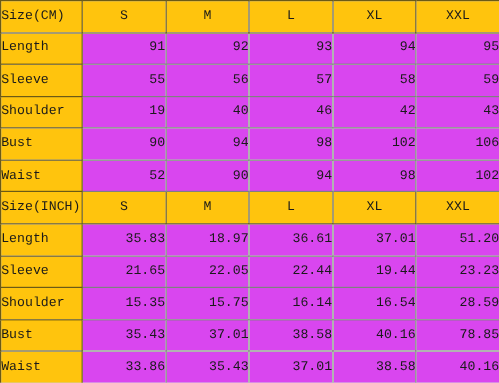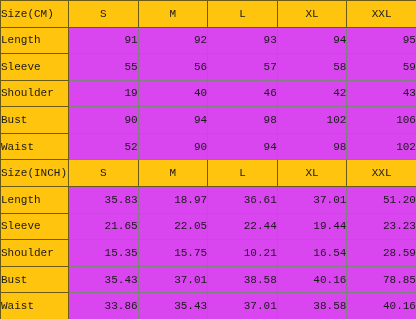--- a/index.html
+++ b/index.html
@@ -150,21 +150,21 @@
       <td class="dcell">22.05</td>
       <td class="dcell">22.44</td>
       <td class="dcell">19.44</td>
       <td class="dcell">23.23</td>
     </tr>
 
     <tr>
       <td class="hcell rowlabel">Shoulder</td>
       <td class="dcell">15.35</td>
       <td class="dcell">15.75</td>
-      <td class="dcell">10.21</td>
+      <td class="dcell">16.14</td>
       <td class="dcell">16.54</td>
       <td class="dcell">28.59</td>
     </tr>
 
     <tr>
       <td class="hcell rowlabel">Bust</td>
       <td class="dcell">35.43</td>
       <td class="dcell">37.01</td>
       <td class="dcell">38.58</td>
       <td class="dcell">40.16</td>

